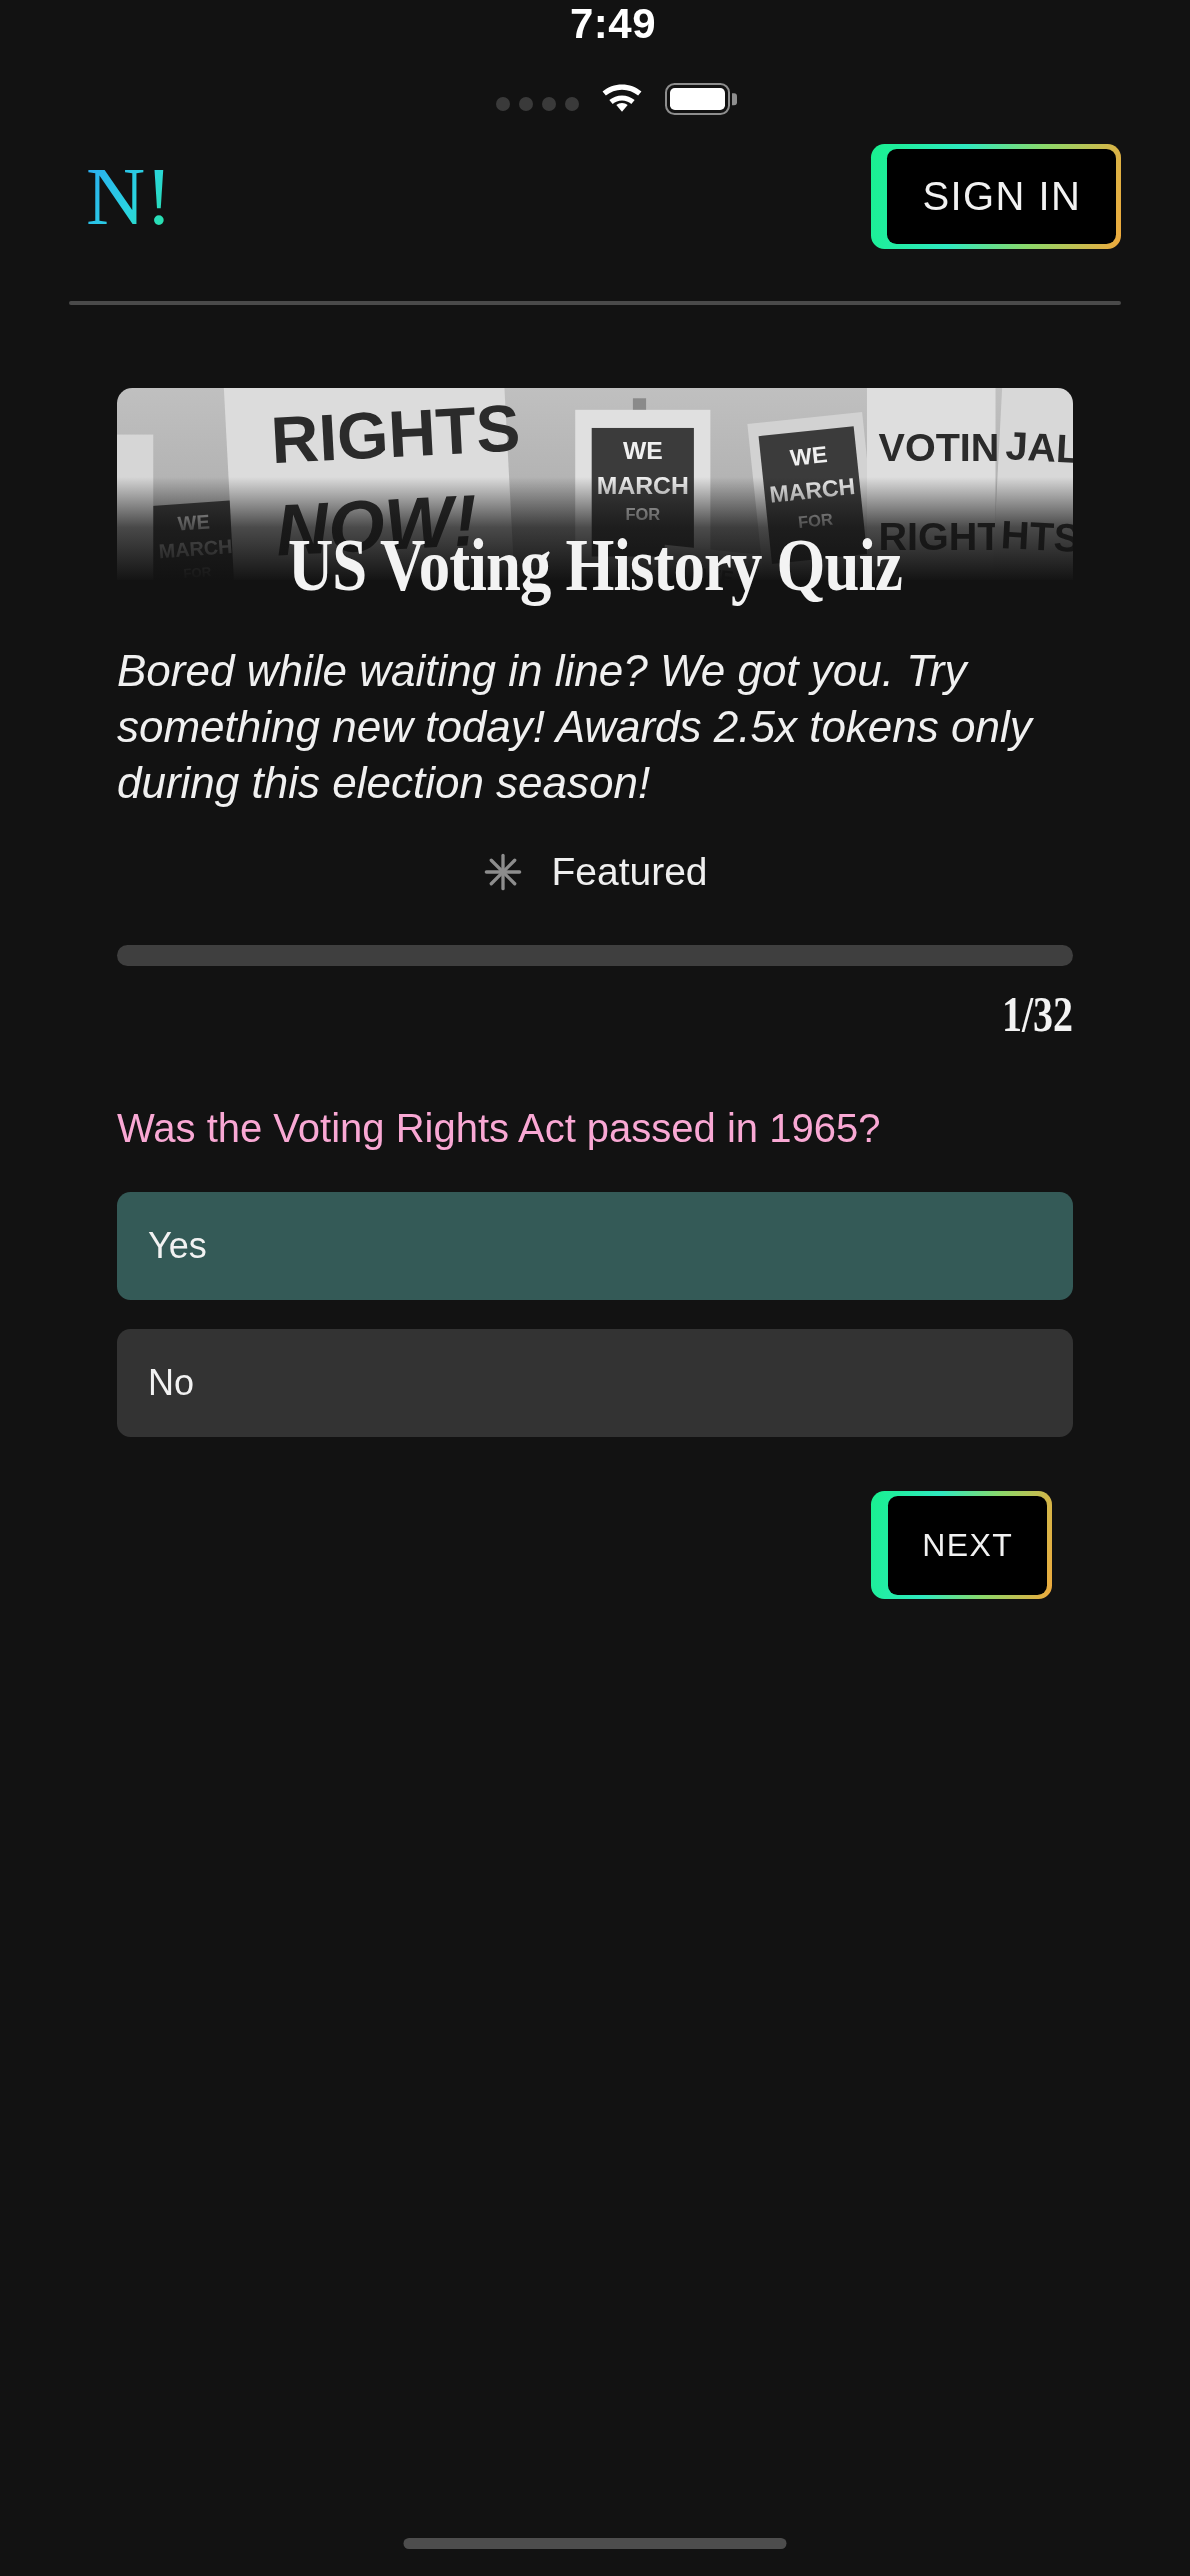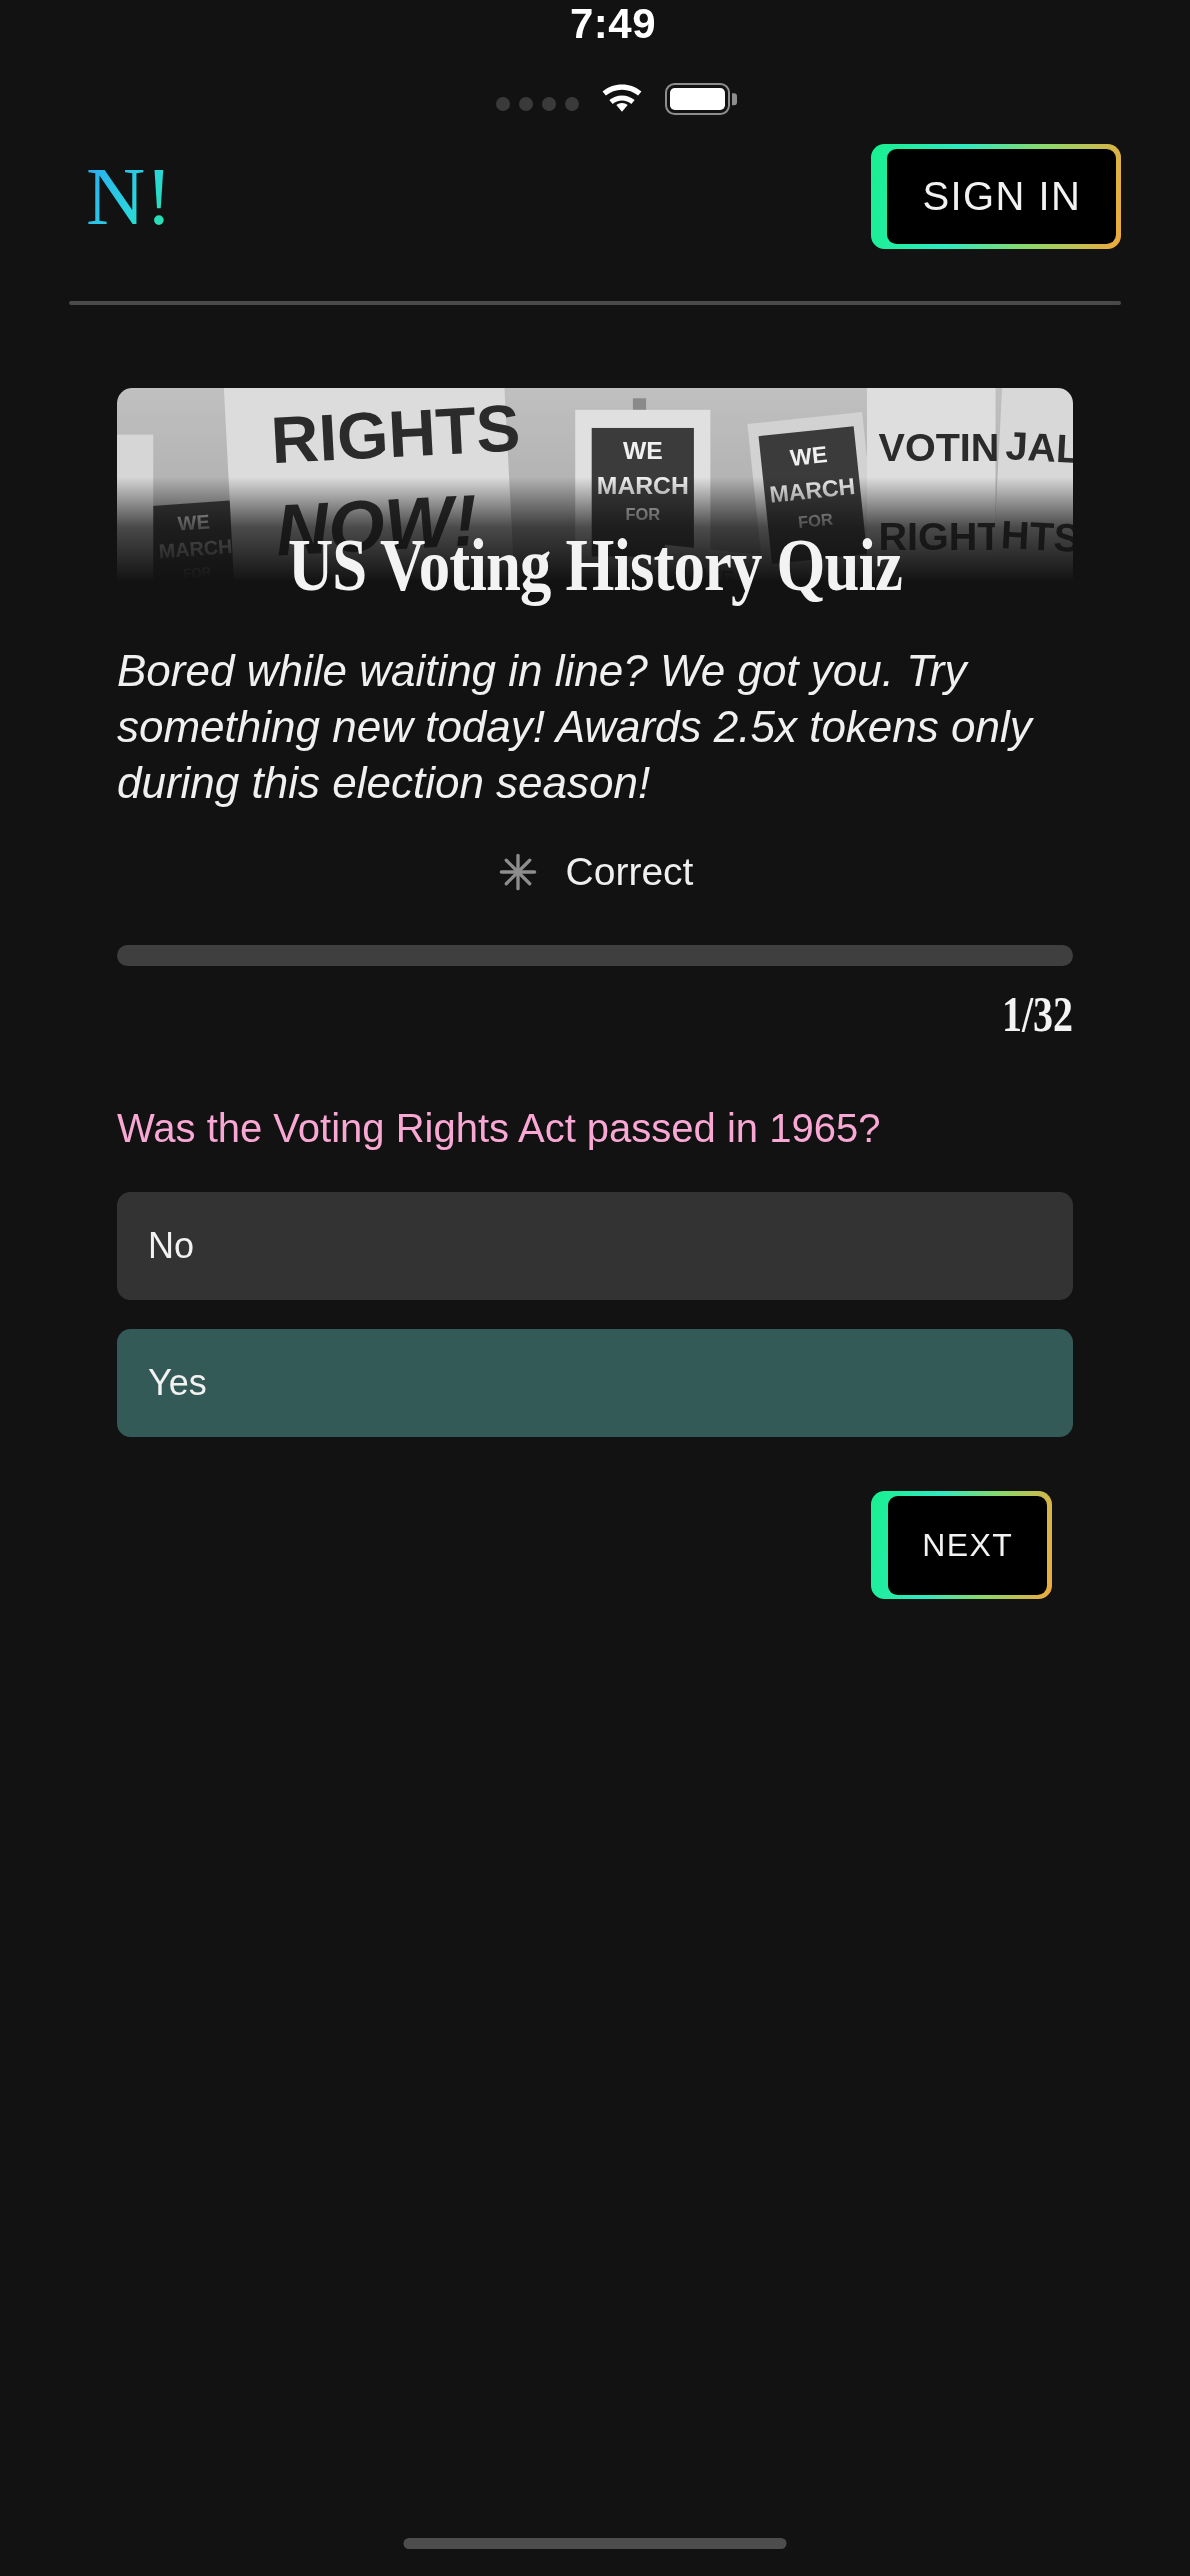--- a/index.html
+++ b/index.html
@@ -355,39 +355,39 @@
 
 <div class="featured-row">
   <svg class="asterisk-icon" viewBox="0 0 24 24">
     <g stroke="#8d8d8d" stroke-width="1.9" stroke-linecap="round">
       <line x1="12" y1="2.5" x2="12" y2="21.5"></line>
       <line x1="2.5" y1="12" x2="21.5" y2="12"></line>
       <line x1="5.3" y1="5.3" x2="18.7" y2="18.7"></line>
       <line x1="18.7" y1="5.3" x2="5.3" y2="18.7"></line>
     </g>
   </svg>
-  <div class="featured-label">Correct</div>
+  <div class="featured-label">Featured</div>
 </div>
 
 <div class="progress-block">
   <div class="progress-track">
     <div class="progress-fill" style="width: 0%;"></div>
   </div>
   <div class="progress-count">1/32</div>
 </div>
 
 <div class="question-block">
   <div class="question-text">Was the Voting Rights Act passed in 1965?</div>
 
   <div class="answers">
+    <div class="answer-option selected" style="background: rgb(52, 90, 87);">
+      <span>Yes</span>
+    </div>
     <div class="answer-option unselected" style="background: rgb(51, 51, 51);">
       <span>No</span>
-    </div>
-    <div class="answer-option selected" style="background: rgb(52, 90, 87);">
-      <span>Yes</span>
     </div>
   </div>
 
 
   <div class="next-row">
     <div class="gradient-btn" id="next-btn">
       <div class="btn-inner">NEXT</div>
     </div>
   </div>
 </div>

